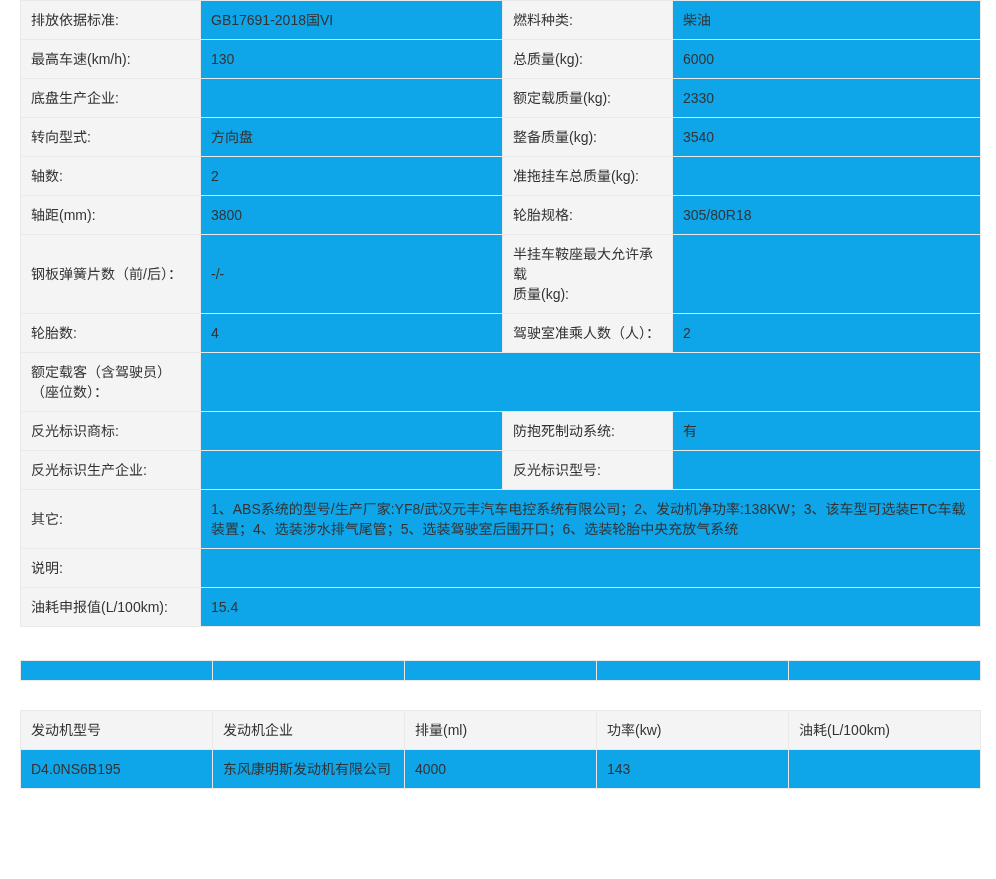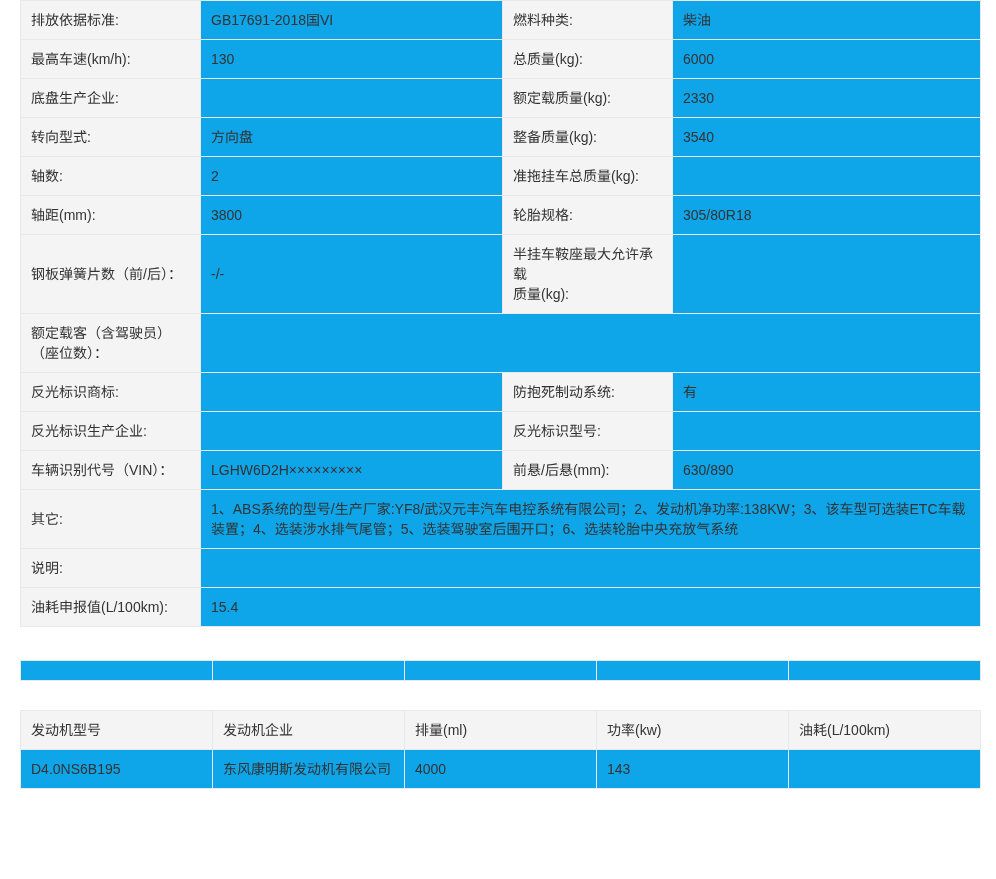--- a/index.html
+++ b/index.html
@@ -98,41 +98,41 @@
           <td class="value">305/80R18</td>
         </tr>
         <tr>
           <td class="label">钢板弹簧片数（前/后）：</td>
           <td class="value">-/-</td>
           <td class="label">半挂车鞍座最大允许承载
 质量(kg):</td>
           <td class="value"></td>
         </tr>
         <tr>
+          <td class="label">轮胎数:</td>
+          <td class="value">4</td>
+          <td class="label">驾驶室准乘人数（人）：</td>
+          <td class="value">2</td>
+        </tr>
+        <tr>
           <td class="label">额定载客（含驾驶员）
 （座位数）：</td>
           <td class="value" colspan="3"></td>
         </tr>
         <tr>
           <td class="label">反光标识商标:</td>
           <td class="value"></td>
           <td class="label">防抱死制动系统:</td>
           <td class="value">有</td>
         </tr>
         <tr>
           <td class="label">反光标识生产企业:</td>
           <td class="value"></td>
           <td class="label">反光标识型号:</td>
           <td class="value"></td>
-        </tr>
-        <tr>
-          <td class="label">车辆识别代号（VIN）：</td>
-          <td class="value">LGHW6D2H×××××××××</td>
-          <td class="label">前悬/后悬(mm):</td>
-          <td class="value">630/890</td>
         </tr>
         <tr>
           <td class="label">其它:</td>
           <td class="value" colspan="3">1、ABS系统的型号/生产厂家:YF8/武汉元丰汽车电控系统有限公司；2、发动机净功率:138KW；3、该车型可选装ETC车载装置；4、选装涉水排气尾管；5、选装驾驶室后围开口；6、选装轮胎中央充放气系统</td>
         </tr>
         <tr>
           <td class="label">说明:</td>
           <td class="value" colspan="3"></td>
         </tr>
         <tr>

